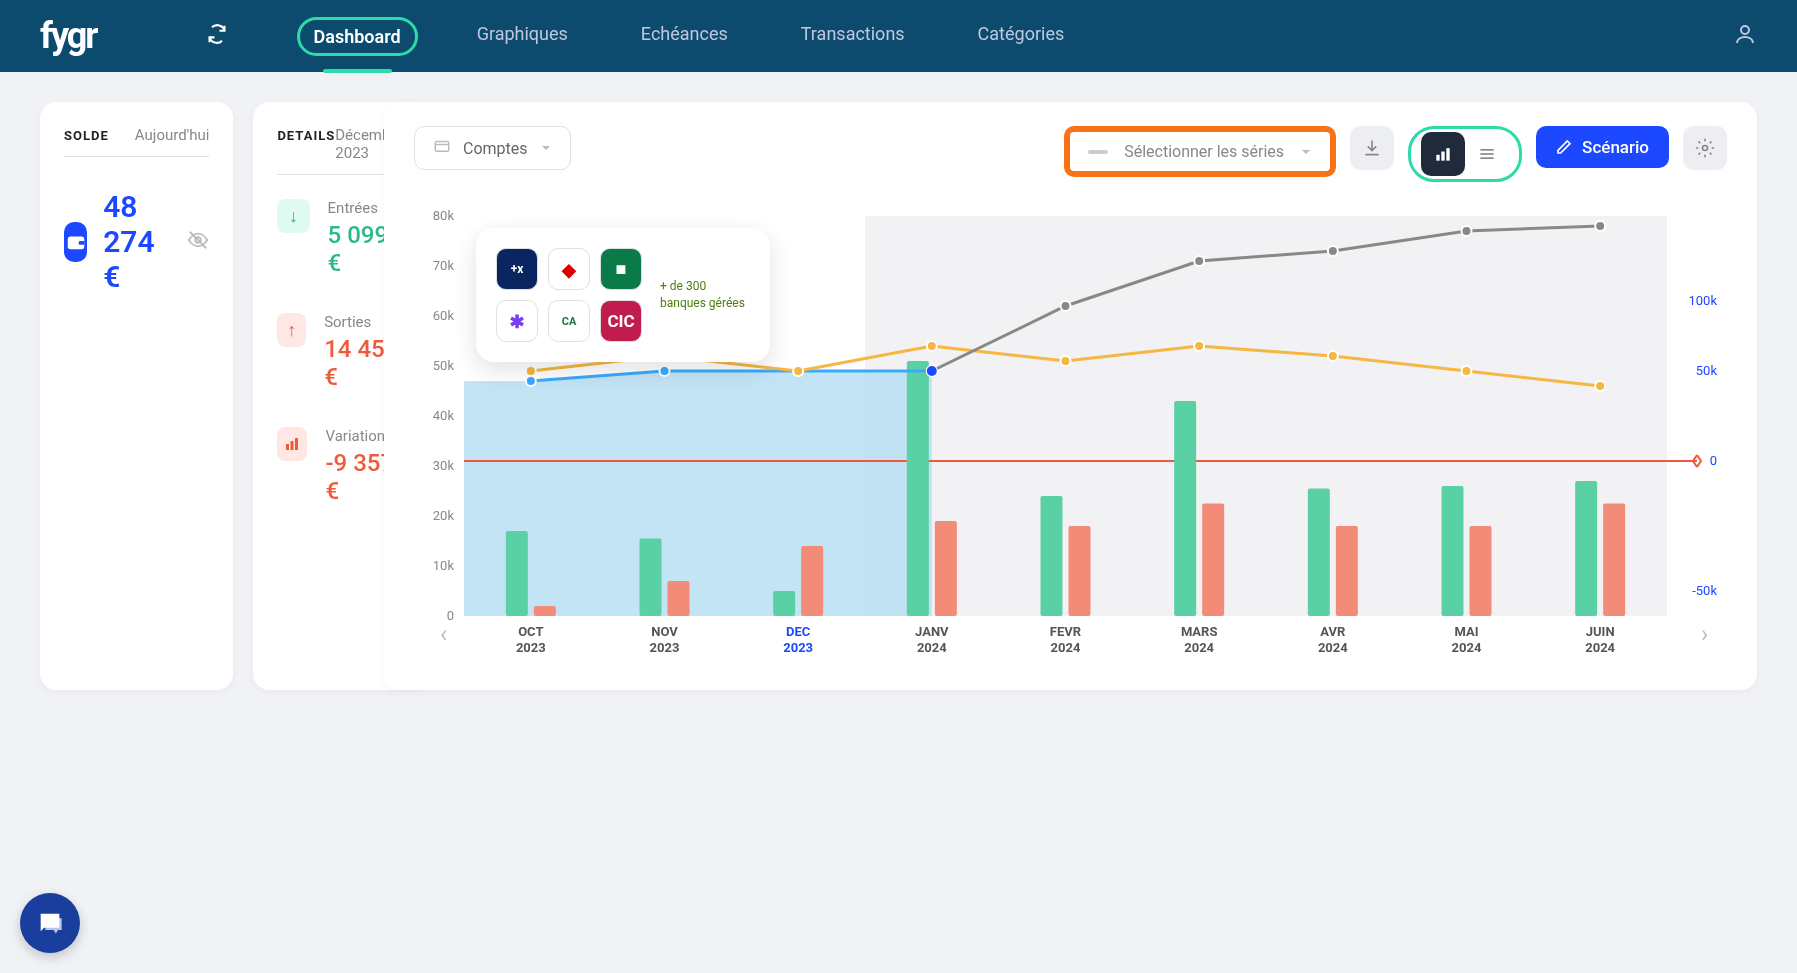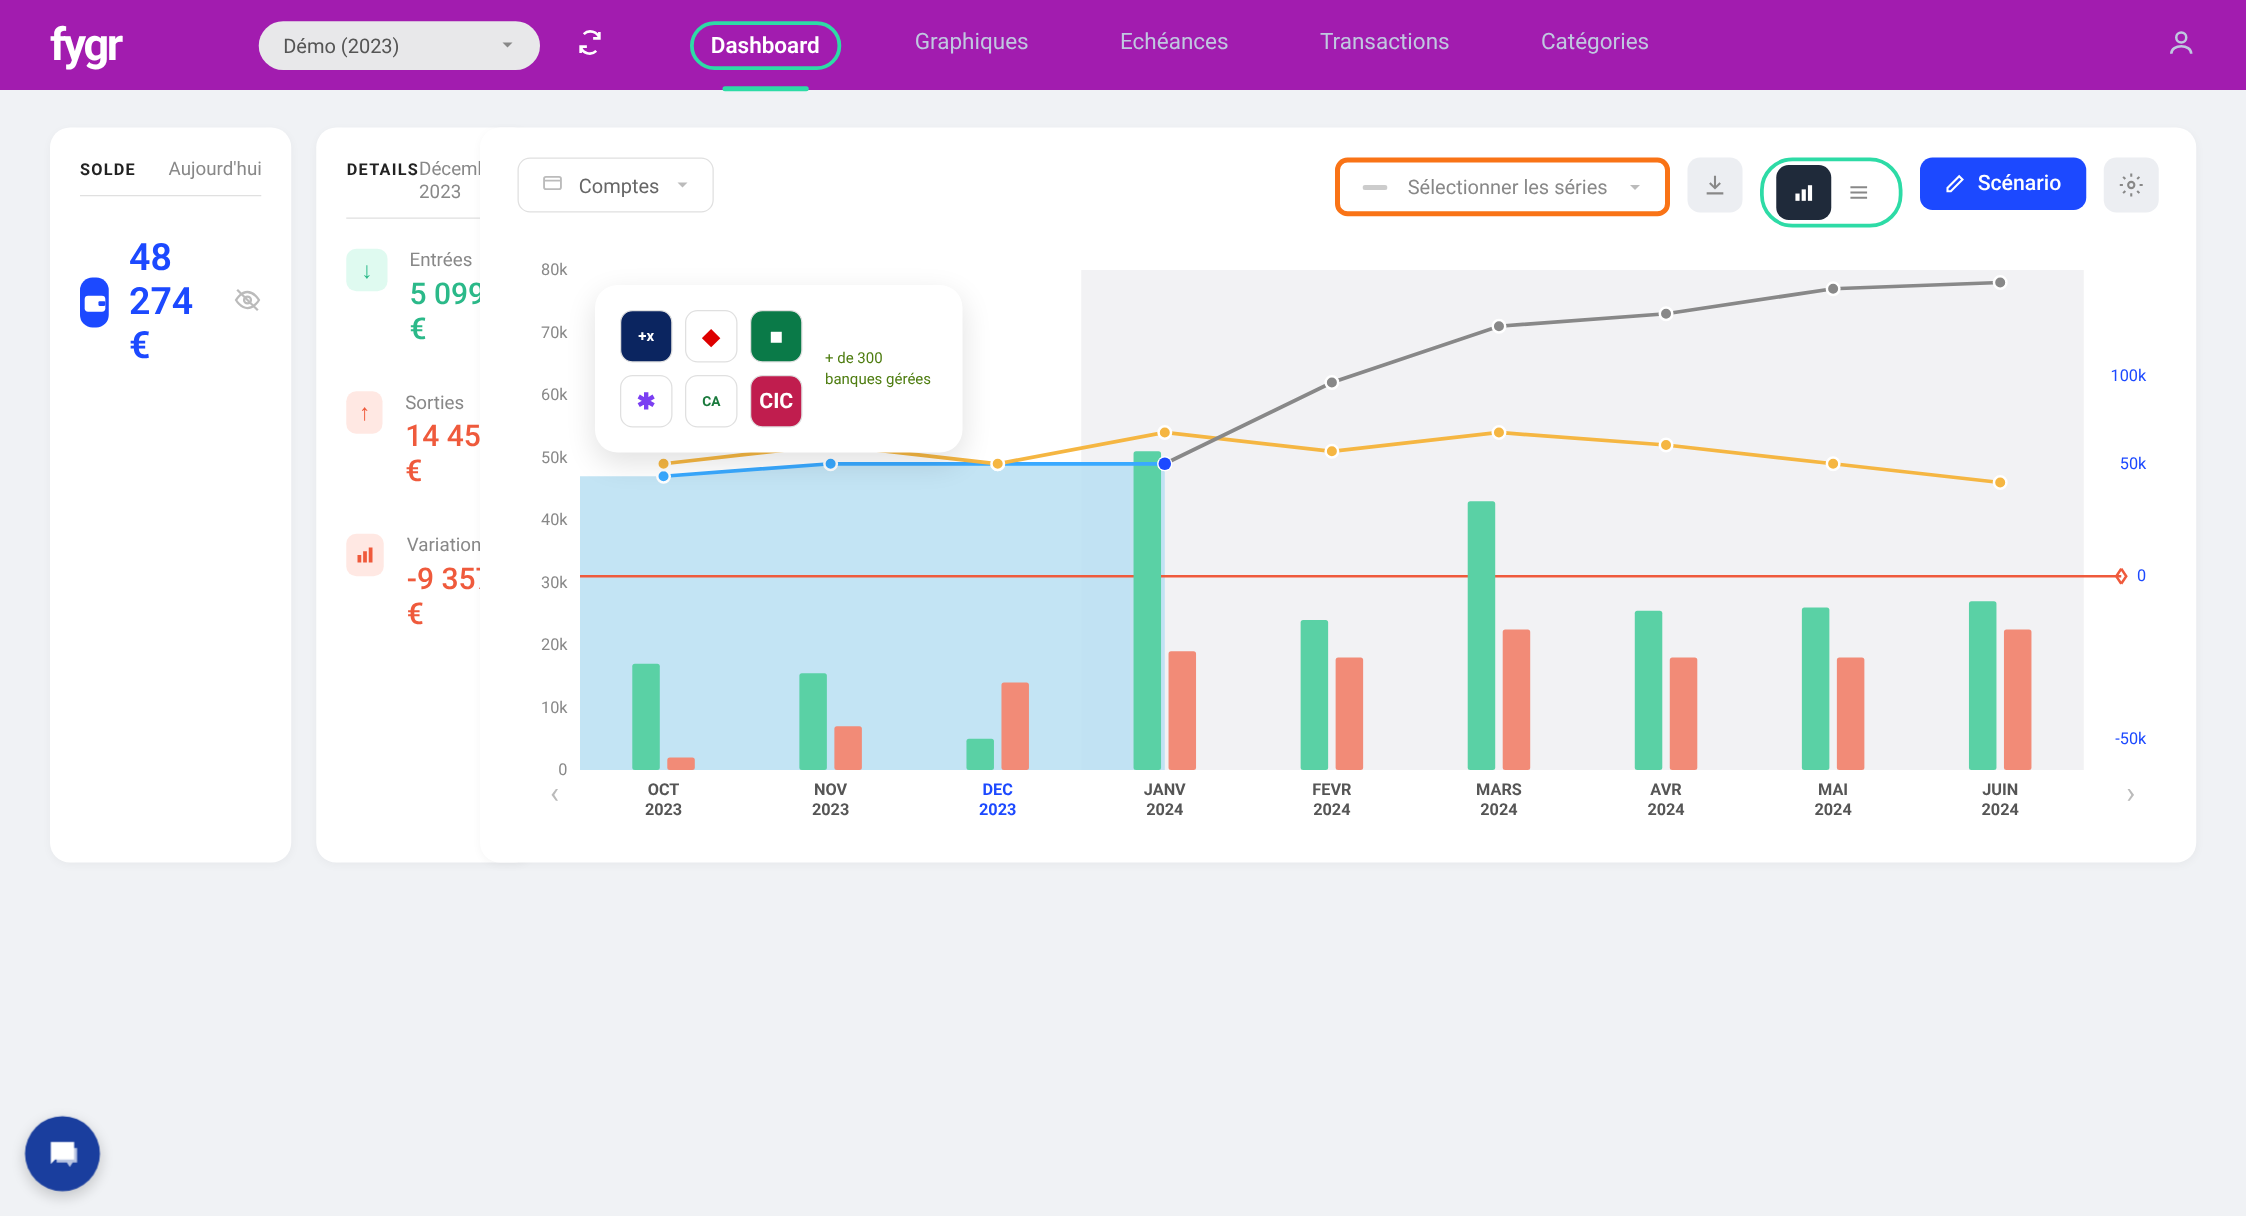--- a/index.html
+++ b/index.html
@@ -1,19 +1,19 @@
 <!DOCTYPE html>
 <html><head>
 <meta charset="utf-8">
 <style>
 * { box-sizing: border-box; margin: 0; padding: 0; }
 body { font-family: -apple-system, BlinkMacSystemFont, "Segoe UI", Roboto, sans-serif; background: #f0f2f5; color: #333; }
 
 .topbar {
-  background: #a21caf;
+  background: #0c4a6e;
   height: 72px;
   display: flex;
   align-items: center;
   padding: 0 40px;
   gap: 30px;
 }
 .logo { color: white; font-size: 36px; font-weight: 700; letter-spacing: -2px; margin-right: 80px; }
 .selector {
   background: #e8e8ea;
   border-radius: 24px;
@@ -67,21 +67,21 @@
 
 .content { flex: 1; background: white; border-radius: 16px; padding: 24px 30px; box-shadow: 0 2px 8px rgba(0,0,0,0.04); position: relative; }
 .content-top { display: flex; align-items: flex-start; gap: 14px; margin-bottom: 24px; }
 .dropdown { border: 1px solid #e0e0e0; border-radius: 10px; padding: 10px 18px; display: flex; align-items: center; gap: 12px; cursor: pointer; color: #666; }
 .dropdown .icon-sm { color: #bbb; }
 .flex-spacer { flex: 1; }
 .icon-btn { width: 44px; height: 44px; display: flex; align-items: center; justify-content: center; border-radius: 10px; cursor: pointer; color: #888; background: #eceef2; }
 .icon-btn.dark { background: #1f2a3a; color: white; }
 .chart-highlight { border: 3px solid #2ddba6; border-radius: 26px; padding: 3px 10px; display: inline-flex; }
 .scenario-btn { background: #1c49ff; color: white; border-radius: 10px; padding: 11px 20px; font-size: 17px; font-weight: 500; display: flex; align-items: center; gap: 10px; cursor: pointer; }
-.series-dropdown { border: 4px solid #f97316; border-radius: 10px; padding: 10px 18px; display: flex; align-items: center; gap: 16px; cursor: pointer; color: #888; }
+.series-dropdown { border: 6px solid #f97316; border-radius: 10px; padding: 10px 18px; display: flex; align-items: center; gap: 16px; cursor: pointer; color: #888; }
 
 .legend { display: flex; gap: 28px; margin-bottom: 12px; align-items: center; }
 .legend-item { display: flex; align-items: center; gap: 8px; color: #555; font-size: 15px; }
 .legend-line { width: 28px; height: 5px; border-radius: 3px; }
 
 .chart-wrap { position: relative; height: 460px; }
 .bank-popup {
   position: absolute;
   top: 22px; left: 62px;
   background: white;
@@ -99,26 +99,20 @@
 
 .chart-svg { width: 100%; height: 100%; }
 
 .chat-fab { position: fixed; bottom: 20px; left: 20px; width: 60px; height: 60px; border-radius: 50%; background: #1a3e9e; display: flex; align-items: center; justify-content: center; box-shadow: 0 4px 12px rgba(0,0,0,0.2); cursor: pointer; }
 </style>
 </head>
 <body>
 
 <div class="topbar">
   <div class="logo">fygr</div>
-  <div class="selector">
-    <span>Démo (2023)</span>
-    <svg width="12" height="12" viewBox="0 0 12 12">
-        <path d="M2 4l4 4 4-4z"></path>
-      </svg>
-  </div>
   <span class="refresh">
     <svg width="20" height="20" viewBox="0 0 24 24" fill="none" stroke="white" stroke-width="2.5">
         <path d="M21 2v6h-6M3 22v-6h6M21 8a9 9 0 00-15-4M3 16a9 9 0 0015 4"></path>
       </svg>
   </span>
   <div class="nav">
     <div class="nav-item active nav-highlight">Dashboard</div>
     <div class="nav-item">Graphiques</div>
     <div class="nav-item">Echéances</div>
     <div class="nav-item">Transactions</div>

